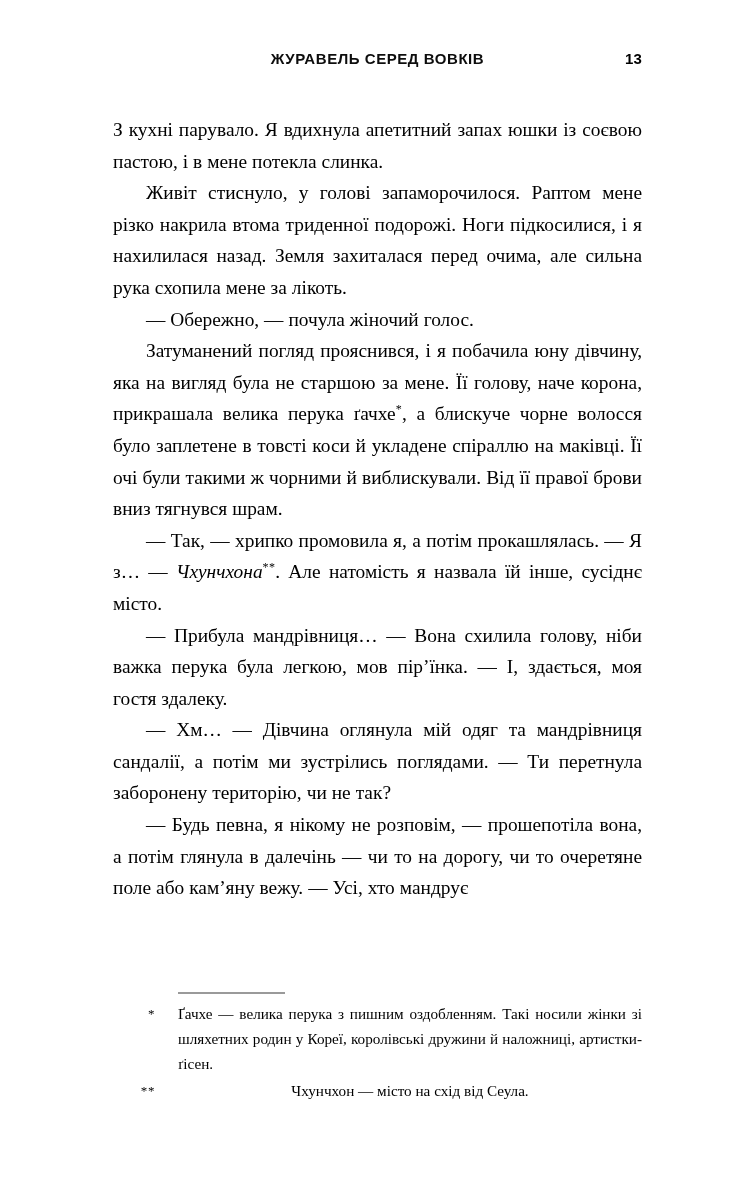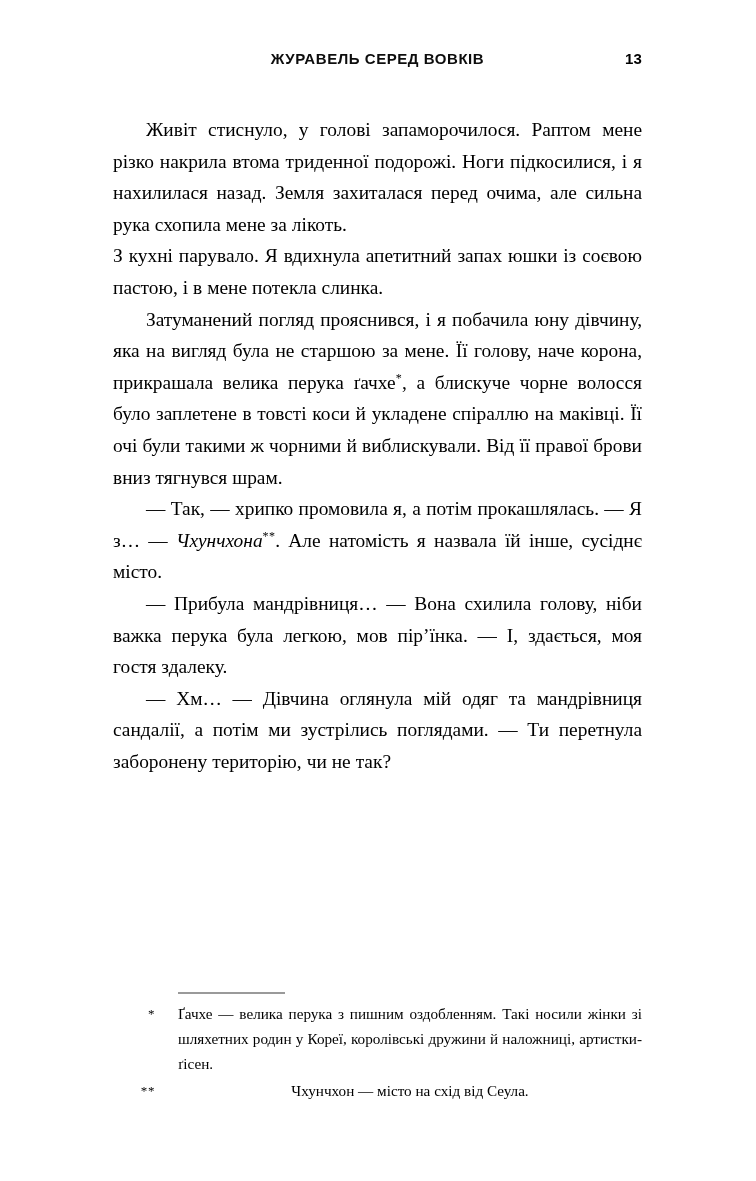--- a/index.html
+++ b/index.html
@@ -132,34 +132,36 @@
 
 <div class="page">
 
   <div class="running-head">
     <span class="running-head-title">ЖУРАВЕЛЬ СЕРЕД ВОВКІВ</span>
     <span class="folio">13</span>
   </div>
 
   <div class="text-column">
 
+    <p class="para no-indent">З кухні парувало. Я вдихнула апетитний запах юшки із соєвою пастою, і в мене потекла слинка.</p>
+
     <p class="para">Живіт стиснуло, у голові запаморочилося. Раптом мене різко накрила втома триденної подорожі. Ноги підкосилися, і я нахилилася назад. Земля захиталася перед очима, але сильна рука схопила мене за лікоть.</p>
 
-    <p class="para no-indent">З кухні парувало. Я вдихнула апетитний запах юшки із соєвою пастою, і в мене потекла слинка.</p>
-
+    <p class="para">— Обережно, — почула жіночий голос.</p>
 
     <p class="para"><span>Затуманений погляд прояснився, і я побачила юну дівчину, яка на вигляд була не старшою за мене. Її голову, наче корона, прикрашала велика перука ґачхе</span><sup class="fn-ref">*</sup><span>, а блискуче чорне волосся було заплетене в товсті коси й укладене спіраллю на маківці. Її очі були такими ж чорними й виблискували. Від її правої брови вниз тягнувся шрам.</span></p>
 
     <p class="para"><span>— Так, — хрипко промовила я, а потім прокашлялась. — Я з… — </span><span class="it">Чхунчхона</span><sup class="fn-ref">**</sup><span>. Але натомість я назвала їй інше, сусіднє місто.</span></p>
 
     <p class="para">— Прибула мандрівниця… — Вона схилила голову, ніби важка перука була легкою, мов пір’їнка. — І, здається, моя гостя здалеку.</p>
 
     <p class="para">— Хм… — Дівчина оглянула мій одяг та мандрівниця сандалії, а потім ми зустрілись поглядами. — Ти перетнула заборонену територію, чи не так?</p>
 
 
+    <p class="para">— Будь певна, я нікому не розповім, — прошепотіла вона, а потім глянула в далечінь — чи то на дорогу, чи то очеретяне поле або кам’яну вежу. — Усі, хто мандрує</p>
 
   </div>
 
   <div class="footnotes">
 
     <div class="fn-rule"></div>
 
     <div class="fn-item">
       <span class="fn-marker">*</span>
       <span class="fn-text">Ґачхе — велика перука з пишним оздобленням. Такі носили жінки зі шляхетних родин у Кореї, королівські дружини й наложниці, артистки-ґісен.</span>

